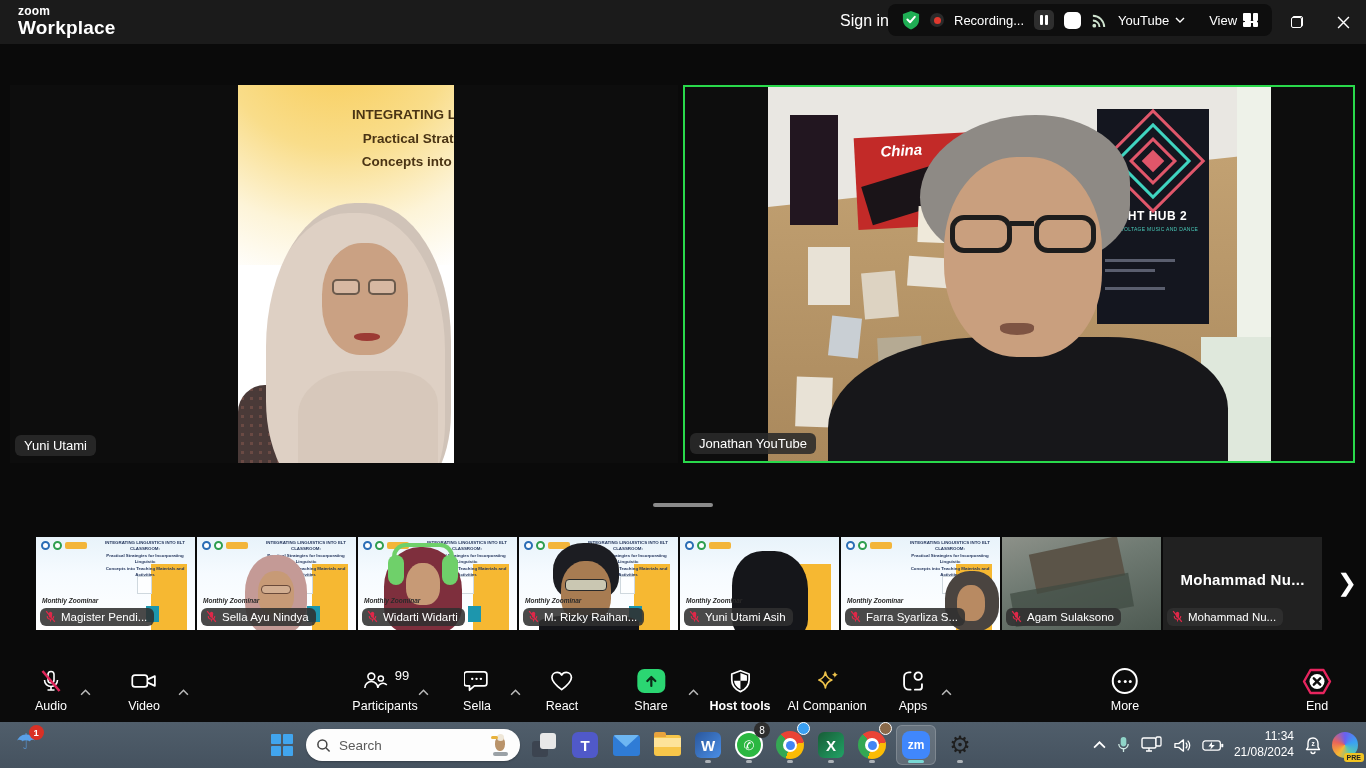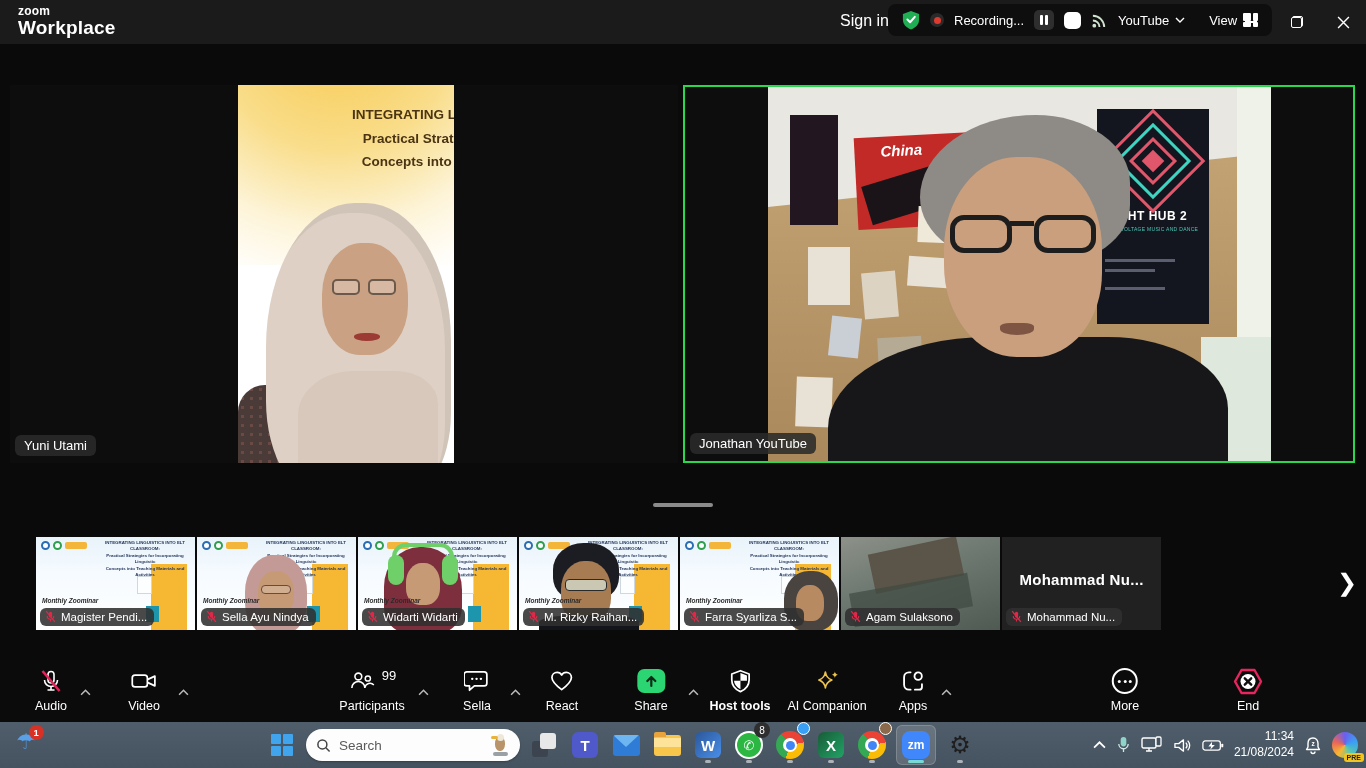--- a/index.html
+++ b/index.html
@@ -403,20 +403,40 @@
         <svg width="13" height="13" viewBox="0 0 24 24">
             <rect x="9" y="3" width="6" height="11" rx="3" fill="#e02849"></rect>
             <path d="M6 11a6 6 0 0 0 12 0" stroke="#e02849" stroke-width="2" fill="none"></path>
             <path d="M12 17v4" stroke="#e02849" stroke-width="2"></path>
             <path d="M4 2 L20 22" stroke="#e02849" stroke-width="2.4"></path>
           </svg>
         <span>M. Rizky Raihan...</span>
       </div>
     </div>
 
+    <div class="thumb">
+      <div class="vb-door"></div>
+        <div class="vb-teal"></div>
+      <div class="vb-logos">
+          <i></i>
+          <i></i>
+          <b></b>
+        </div>
+      <div class="th-head" style="left:52px;top:14px;width:76px;height:86px;background:#15161a;border-radius:40% 44% 20% 20%;"></div>
+      <div class="vb-script">Monthly Zoominar</div>
+      <div class="thumb-name">
+        <svg width="13" height="13" viewBox="0 0 24 24">
+            <rect x="9" y="3" width="6" height="11" rx="3" fill="#e02849"></rect>
+            <path d="M6 11a6 6 0 0 0 12 0" stroke="#e02849" stroke-width="2" fill="none"></path>
+            <path d="M12 17v4" stroke="#e02849" stroke-width="2"></path>
+            <path d="M4 2 L20 22" stroke="#e02849" stroke-width="2.4"></path>
+          </svg>
+        <span>Yuni Utami Asih</span>
+      </div>
+    </div>
 
     <div class="thumb">
       <div class="vb-door"></div>
         <div class="vb-teal"></div>
       <div class="vb-logos">
           <i></i>
           <i></i>
           <b></b>
         </div>
       <div class="vb-title">
@@ -491,21 +511,21 @@
             <rect x="2" y="6.5" width="14" height="11" rx="2.5" stroke="#fff" stroke-width="1.6" fill="none"></rect>
             <path d="M16.5 10.5 L23 7.5 V16.5 L16.5 13.5" stroke="#fff" stroke-width="1.6" fill="none" stroke-linejoin="round"></path>
           </svg>
       </span>
       <span class="lbl">Video</span>
     </div>
     <span class="chev" style="left:178px;"><svg width="11" height="7" viewBox="0 0 10 6">
           <path d="M1 5 L5 1 L9 5" stroke="#bbb" stroke-width="1.4" fill="none"></path>
         </svg></span>
 
-    <div class="tbtn" style="left:372px;">
+    <div class="tbtn" style="left:385px;">
       <span class="icon24">
         <svg width="30" height="26" viewBox="0 0 30 24">
             <circle cx="11" cy="7.5" r="3.4" stroke="#fff" stroke-width="1.6" fill="none"></circle>
             <path d="M4.5 19 a6.5 6.5 0 0 1 13 0" stroke="#fff" stroke-width="1.6" fill="none"></path>
             <circle cx="20.5" cy="9.5" r="2.6" stroke="#fff" stroke-width="1.5" fill="none"></circle>
             <path d="M17.5 18.5 a5.2 5.2 0 0 1 9 -2.5" stroke="#fff" stroke-width="1.5" fill="none"></path>
           </svg>
         <span class="pcount">99</span>
       </span>
       <span class="lbl">Participants</span>
@@ -592,21 +612,21 @@
       <span class="icon24">
           <span class="more-ic">
             <i></i>
             <i></i>
             <i></i>
           </span>
         </span>
       <span class="lbl">More</span>
     </div>
 
-    <div class="tbtn" style="left:1248px;">
+    <div class="tbtn" style="left:1317px;">
       <span class="icon24">
         <svg width="30" height="27" viewBox="0 0 30 27">
             <polygon points="8.5,2 21.5,2 28,13.5 21.5,25 8.5,25 2,13.5" stroke="#e8255f" stroke-width="2.4" fill="none" stroke-linejoin="round"></polygon>
             <circle cx="15" cy="13.5" r="7.5" fill="#fff"></circle>
             <path d="M11.8 10.3 L18.2 16.7 M18.2 10.3 L11.8 16.7" stroke="#111" stroke-width="2.4" stroke-linecap="round"></path>
           </svg>
       </span>
       <span class="lbl">End</span>
     </div>
   </nav>

